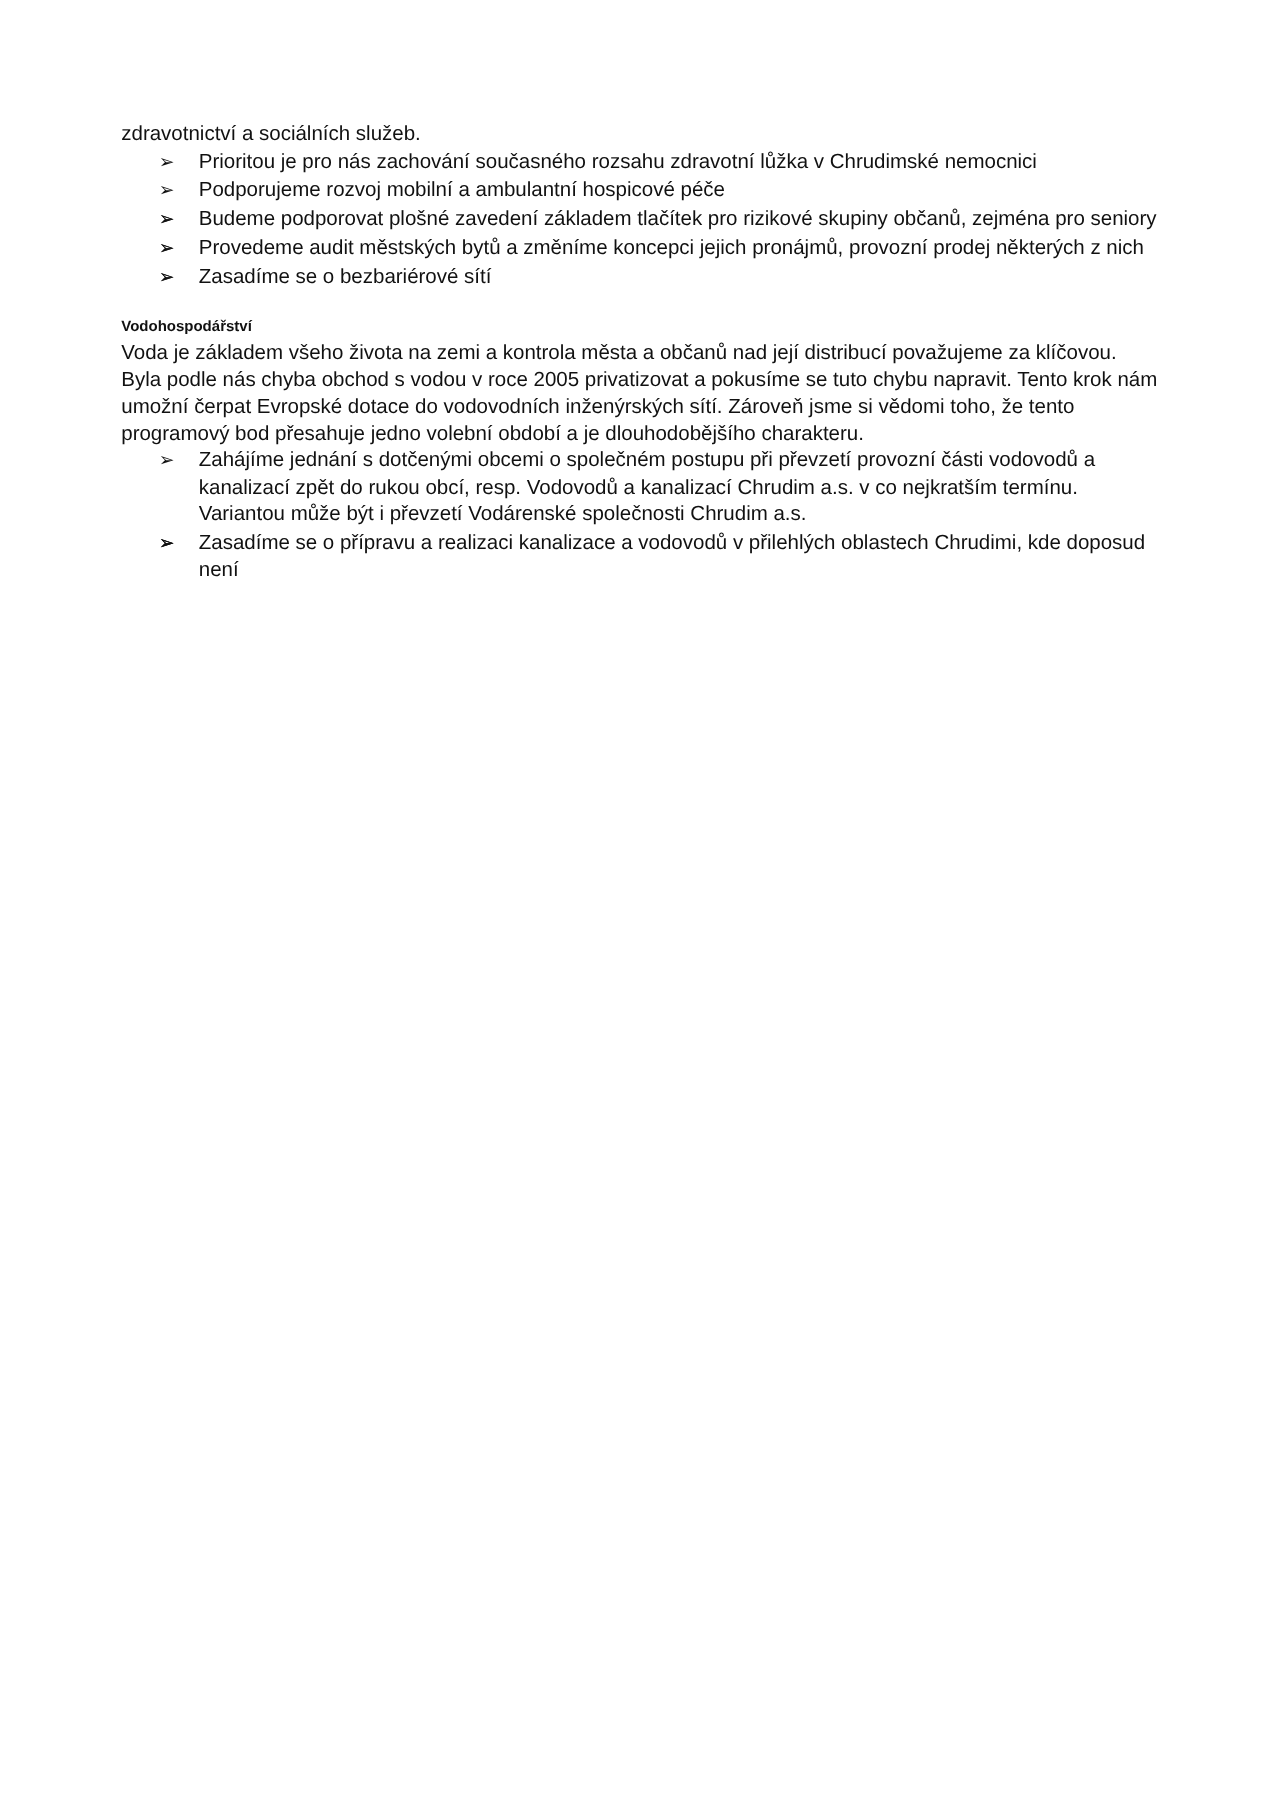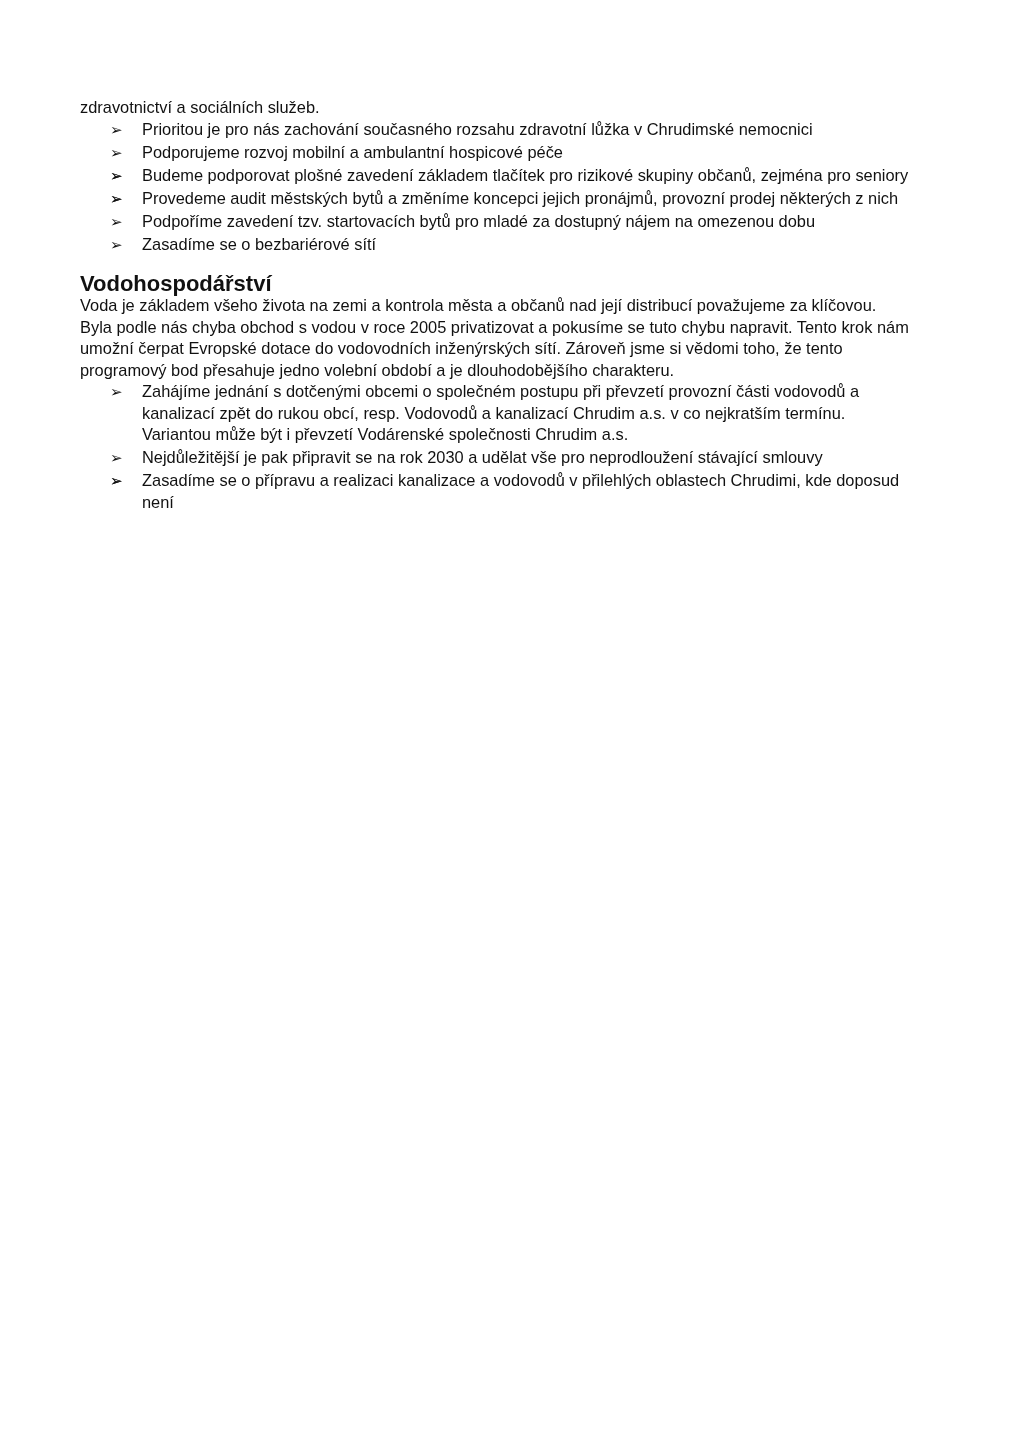--- a/index.html
+++ b/index.html
@@ -10,21 +10,21 @@
     body {
       width: 1024px;
       height: 1449px;
       position: relative;
       overflow: hidden;
       font-family: "Liberation Sans", sans-serif;
       color: #111111;
     }
     .page {
       position: absolute;
-      left: 80px;
+      left: 97px;
       top: 97px;
       width: 830px;
       font-size: 16.4px;
       line-height: 21.5px;
     }
     .para {
       margin: 0;
     }
     ul.bullets {
       list-style: none;
@@ -40,46 +40,46 @@
       position: absolute;
       left: 30px;
       top: 0;
       width: 22px;
       font-size: 15px;
       line-height: 21.5px;
     }
     .section-title {
       margin: 18px 0 0 0;
       font-weight: bold;
-      font-size: 22px;
+      font-size: 12px;
       line-height: 22px;
     }
   </style>
 </head>
 <body>
 
 <div class="page">
 
   <p class="para">zdravotnictví a sociálních služeb.</p>
 
   <ul class="bullets">
     <li><span class="bullet">➢</span><span>Prioritou je pro nás zachování současného rozsahu zdravotní lůžka v Chrudimské nemocnici</span></li>
     <li><span class="bullet">➢</span><span>Podporujeme rozvoj mobilní a ambulantní hospicové péče</span></li>
     <li><span class="bullet">➢</span></li>
     <li><span class="bullet">➢</span><span>Budeme podporovat plošné zavedení základem tlačítek pro rizikové skupiny občanů, zejména pro seniory</span></li>
     <li><span class="bullet">➢</span></li>
     <li><span class="bullet">➢</span><span>Provedeme audit městských bytů a změníme koncepci jejich pronájmů, provozní prodej některých z nich</span></li>
-    <li><span class="bullet">➢</span><span>Podpoříme zavedení tzv. startovacích bytů pro mladé za dostupný nájem na omezenou dobu</span></li>
+    <li><span class="bullet">➢</span></li>
     <li><span class="bullet">➢</span><span>Zasadíme se o bezbariérové sítí</span></li>
   </ul>
 
   <h2 class="section-title">Vodohospodářství</h2>
 
   <p class="para">Voda je základem všeho života na zemi a kontrola města a občanů nad její distribucí považujeme za klíčovou. Byla podle nás chyba obchod s vodou v roce 2005 privatizovat a pokusíme se tuto chybu napravit. Tento krok nám umožní čerpat Evropské dotace do vodovodních inženýrských sítí. Zároveň jsme si vědomi toho, že tento programový bod přesahuje jedno volební období a je dlouhodobějšího charakteru.</p>
 
   <ul class="bullets">
     <li><span class="bullet">➢</span><span>Zahájíme jednání s dotčenými obcemi o společném postupu při převzetí provozní části vodovodů a kanalizací zpět do rukou obcí, resp. Vodovodů a kanalizací Chrudim a.s. v co nejkratším termínu. Variantou může být i převzetí Vodárenské společnosti Chrudim a.s.</span></li>
-    <li><span class="bullet">➢</span><span>Nejdůležitější je pak připravit se na rok 2030 a udělat vše pro neprodloužení stávající smlouvy</span></li>
+    <li><span class="bullet">➢</span></li>
     <li><span class="bullet">➢</span></li>
     <li><span class="bullet">➢</span><span>Zasadíme se o přípravu a realizaci kanalizace a vodovodů v přilehlých oblastech Chrudimi, kde doposud není</span></li>
   </ul>
 
 </div>
 
 </body></html>

